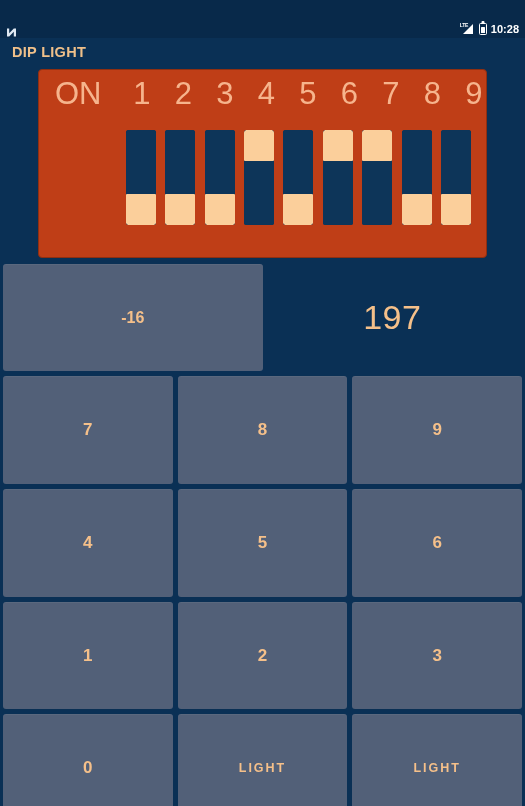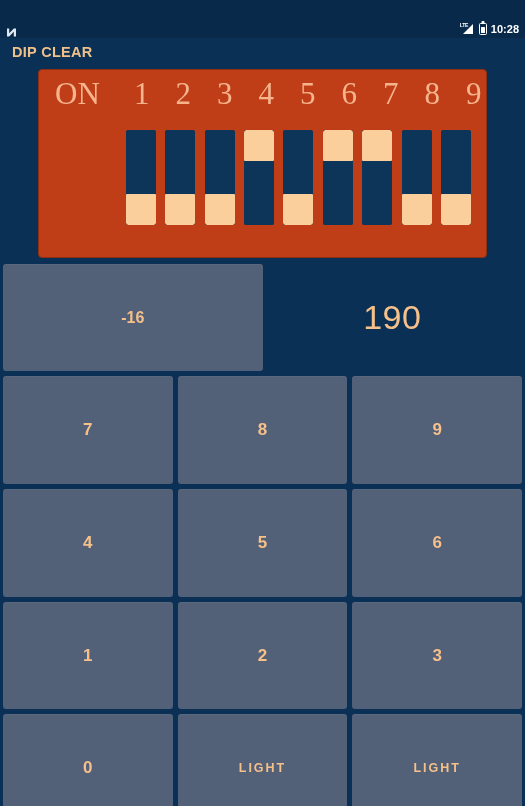--- a/index.html
+++ b/index.html
@@ -117,21 +117,20 @@
   }
   .dip-panel {
     background: #bf3e17;
     border: 1.5px solid #8f2f11;
     border-radius: 4px;
     height: 189px;
     box-sizing: border-box;
     padding: 8px 10px 10px 10px;
     display: flex;
     flex-direction: column;
-    font-family: Liberation Serif, serif;
   }
   .dip-labels {
     display: flex;
     align-items: flex-start;
     height: 46px;
   }
   .dip-label {
     color: #f6b48d;
     font-size: 31px;
     font-weight: 300;
@@ -262,21 +261,21 @@
         <svg width="15" height="12" viewBox="0 0 15 12" style="position:absolute;bottom:0;left:0;">
           <path d="M13 1 L13 11 L3 11 Z" fill="#ffffff"></path>
         </svg>
       </span>
       <span class="batt"></span>
       <span class="sb-time">10:28</span>
     </div>
   </div>
 
   <div class="header">
-    <div class="title">DIP CLEAR</div>
+    <div class="title">DIP LIGHT</div>
   </div>
 
   <div class="dip-outer">
     <div class="dip-panel">
       <div class="dip-labels">
         <div class="dip-label on-label">ON</div>
         <div class="dip-label num">1</div>
         <div class="dip-label num">2</div>
         <div class="dip-label num">3</div>
         <div class="dip-label num">4</div>
@@ -341,21 +340,21 @@
               <div class="body"></div>
             </div>
           </div>
         </div>
     </div>
   </div>
 
   <div class="pad">
     <div class="display-row">
       <button class="btn step">-16</button>
-      <div class="display">190</div>
+      <div class="display">197</div>
     </div>
     <div id="keypad-rows" style="display:contents;"><div class="row">
           <button class="btn">7</button>
           <button class="btn">8</button>
           <button class="btn">9</button>
         </div><div class="row">
           <button class="btn">4</button>
           <button class="btn">5</button>
           <button class="btn">6</button>
         </div><div class="row">

